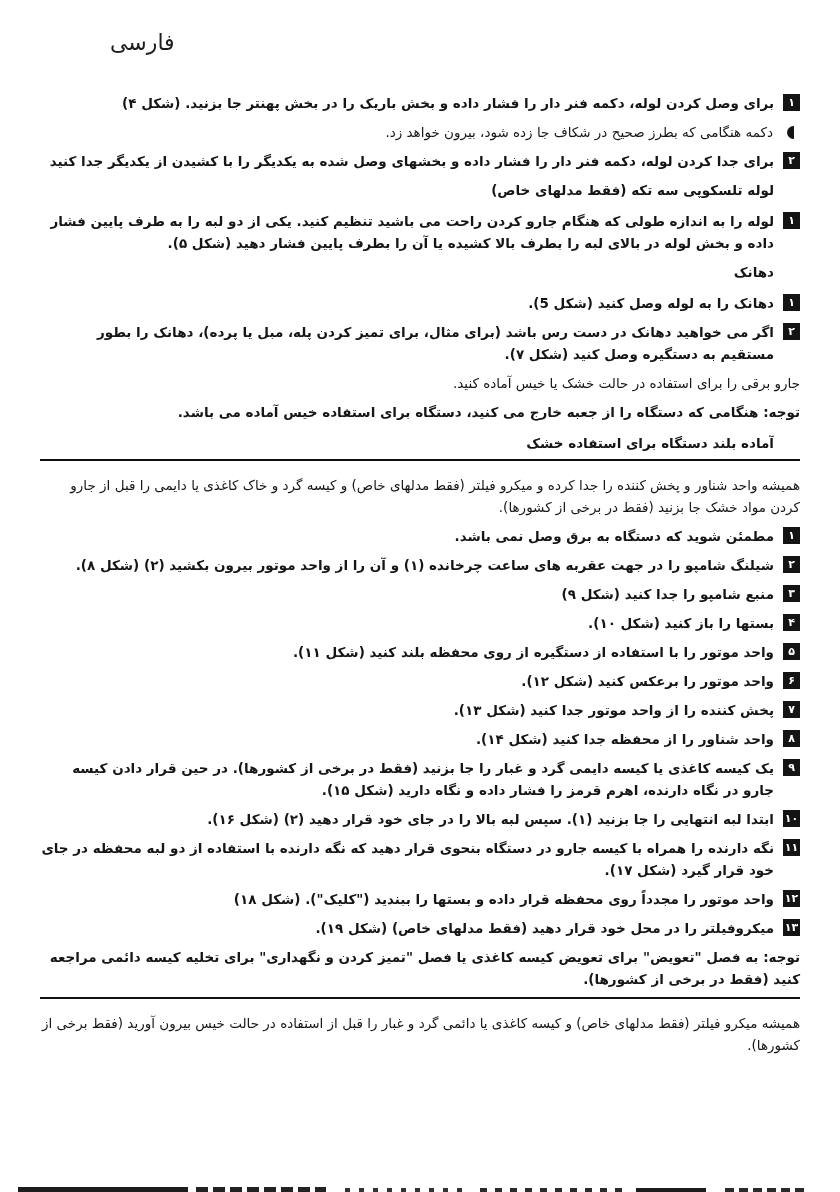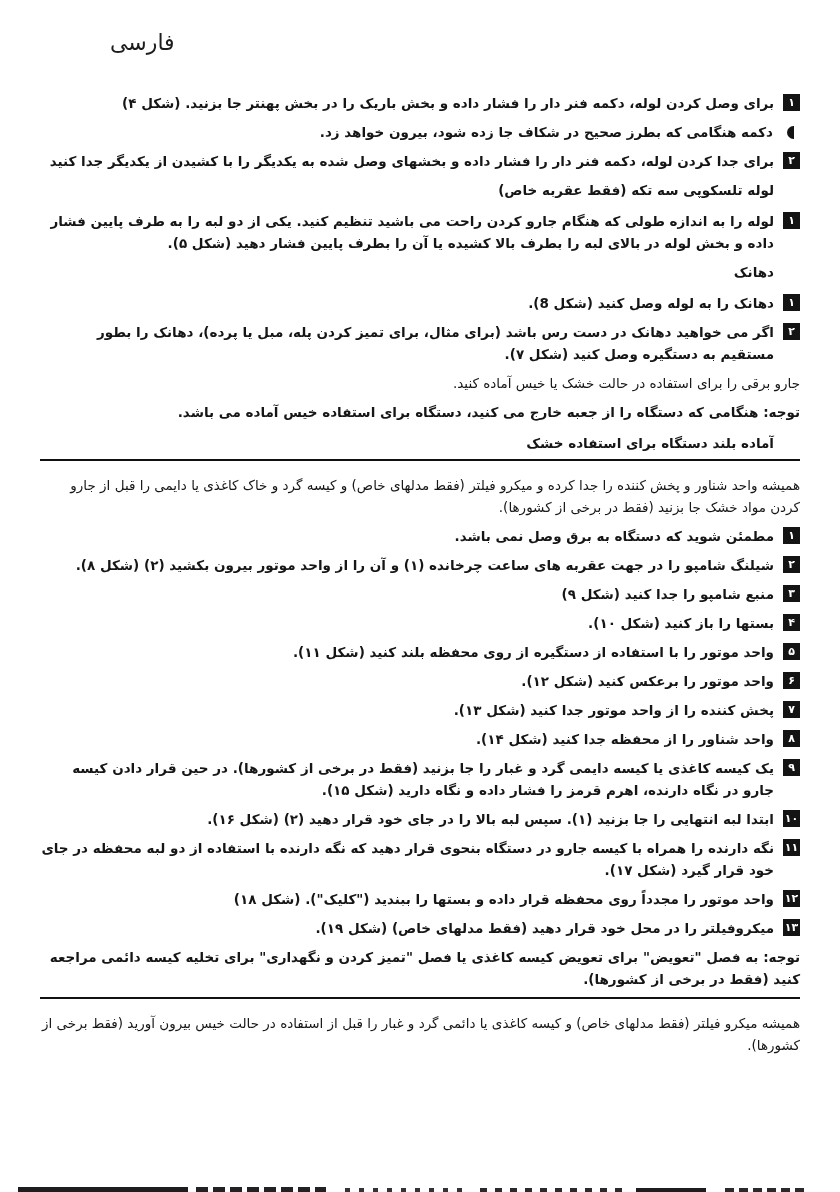--- a/index.html
+++ b/index.html
@@ -41,21 +41,21 @@
     font-size:11px;
     line-height:17px;
     text-align:center;
     font-weight:bold;
   }
   .item .txt{flex:1 1 auto;}
   .bullet{
     position:relative;
     padding-right:27px;
     margin-bottom:7px;
-    font-weight:bold;
+    font-weight:normal;
   }
   .bullet-icon{
     position:absolute;
     right:6px;top:5px;
     width:7px;height:13px;
     background:#141414;
     border-radius:7px 0 0 7px;
   }
   .header{
     font-weight:bold;
@@ -113,29 +113,29 @@
   <div class="content" id="content">
       <div class="item">
         <span class="num">۱</span>
         <span class="txt">برای وصل کردن لوله، دکمه فنر دار را فشار داده و بخش باریک را در بخش پهنتر جا بزنید. (شکل ۴)</span>
       </div>
       <div class="bullet"><span class="bullet-icon"></span><span>دکمه هنگامی که بطرز صحیح در شکاف جا زده شود، بیرون خواهد زد.</span></div>
       <div class="item">
         <span class="num">۲</span>
         <span class="txt">برای جدا کردن لوله، دکمه فنر دار را فشار داده و بخشهای وصل شده به یکدیگر را با کشیدن از یکدیگر جدا کنید</span>
       </div>
-      <div class="header">لوله تلسکوپی سه تکه (فقط عقربه خاص)</div>
+      <div class="header">لوله تلسکوپی سه تکه (فقط مدلهای خاص)</div>
       <div class="item">
         <span class="num">۱</span>
         <span class="txt">لوله را به اندازه طولی که هنگام جارو کردن راحت می باشید تنظیم کنید. یکی از دو لبه را به طرف پایین فشار داده و بخش لوله  در بالای لبه را بطرف بالا کشیده یا آن را بطرف پایین فشار دهید (شکل ۵).</span>
       </div>
       <div class="header">دهانک</div>
       <div class="item">
         <span class="num">۱</span>
-        <span class="txt">دهانک را به لوله وصل کنید (شکل 8).</span>
+        <span class="txt">دهانک را به لوله وصل کنید (شکل 5).</span>
       </div>
       <div class="item">
         <span class="num">۲</span>
         <span class="txt">اگر می خواهید دهانک  در دست رس باشد (برای مثال، برای تمیز کردن پله، مبل یا پرده)، دهانک را بطور مستقیم به دستگیره وصل کنید (شکل ۷).</span>
       </div>
       <div class="para">جارو برقی را برای استفاده در حالت خشک یا خیس آماده کنید.</div>
       <div class="note">توجه: هنگامی که دستگاه را از جعبه خارج می کنید، دستگاه برای استفاده خیس آماده می باشد.</div>
       <div class="rule-header">آماده بلند دستگاه برای استفاده خشک</div>
       <div class="rule"></div>
       <div class="para">همیشه واحد شناور و پخش کننده را جدا کرده و میکرو فیلتر (فقط مدلهای خاص) و کیسه گرد و خاک کاغذی یا دایمی را قبل از جارو کردن مواد خشک جا بزنید (فقط در برخی از کشورها).</div>

